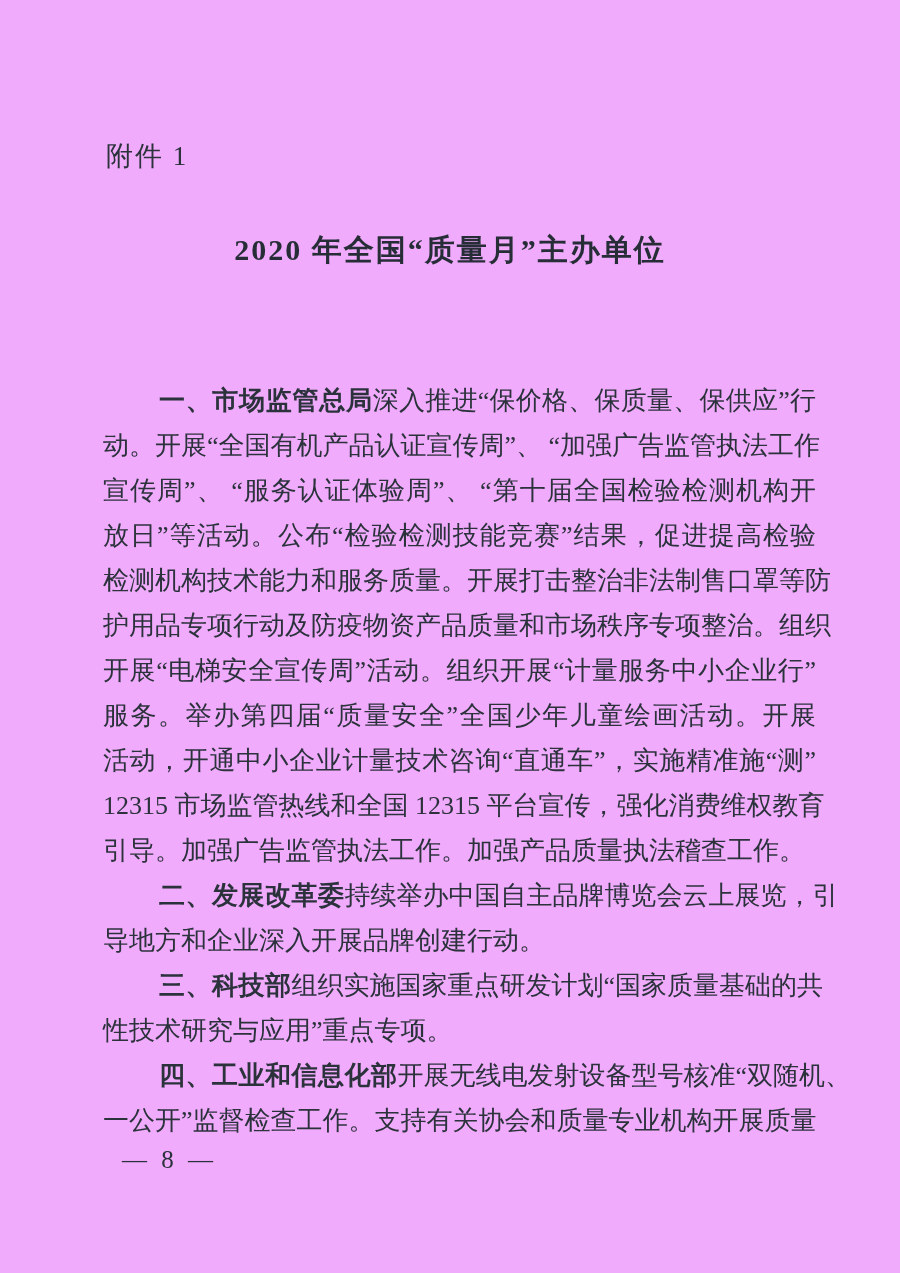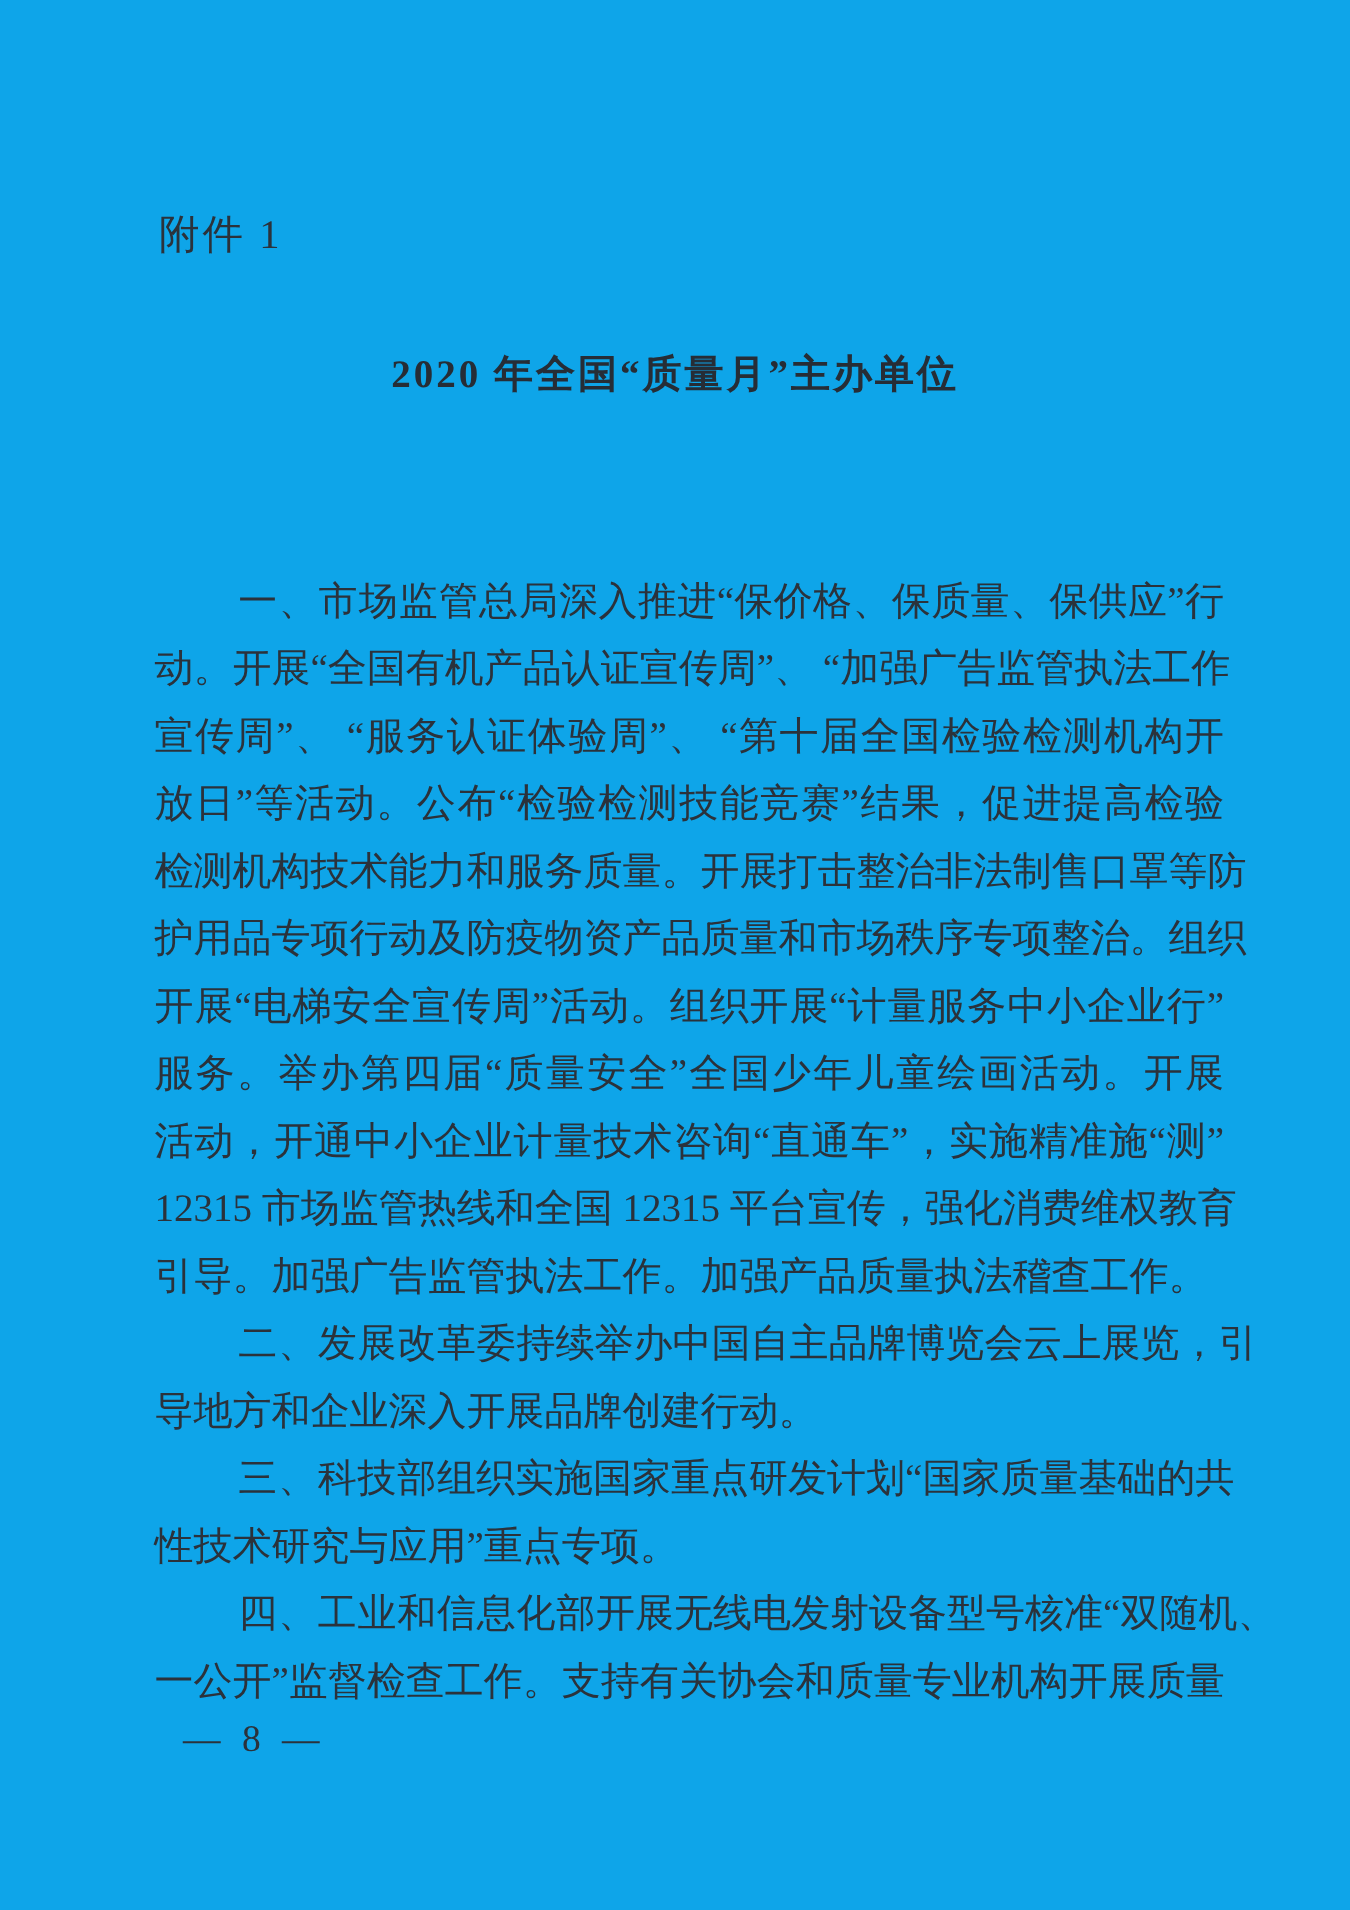--- a/index.html
+++ b/index.html
@@ -2,41 +2,41 @@
 <html><head>
 <meta charset="utf-8">
 <style>
   * { margin: 0; padding: 0; box-sizing: border-box; }
   html, body { background: #e8e8e8; }
   .page {
     position: relative;
     width: 900px;
     height: 1273px;
     margin: 0 auto;
-    background: #0ea5e9;
+    background: #f0abfc;
     color: #2b323b;
     font-family: "Liberation Serif", "DejaVu Serif", serif;
     overflow: hidden;
   }
   .attachment {
     position: absolute;
     top: 138px;
     left: 106px;
     font-size: 27px;
     letter-spacing: 2px;
     color: #2b323b;
   }
   .title {
     position: absolute;
     top: 224px;
     left: 0;
     width: 100%;
     text-align: center;
     font-weight: bold;
-    font-size: 26px;
+    font-size: 30px;
     line-height: 52px;
     letter-spacing: 2px;
     color: #262d36;
   }
   .title .title-line { display: block; }
   .doc-body {
     position: absolute;
     top: 378px;
     left: 103px;
     width: 713px;
@@ -51,21 +51,21 @@
     text-justify: inter-character;
     white-space: nowrap;
   }
   .line.indent { text-indent: 2.15em; }
   .line.last {
     text-align: center;
     text-align-last: left;
   }
   .lead {
     font-family: "Liberation Sans", "DejaVu Sans", sans-serif;
-    font-weight: normal;
+    font-weight: bold;
     letter-spacing: 0.5px;
   }
   .footer {
     position: absolute;
     top: 1146px;
     left: 122px;
     font-size: 25px;
     letter-spacing: 4px;
     color: #2b323b;
   }

